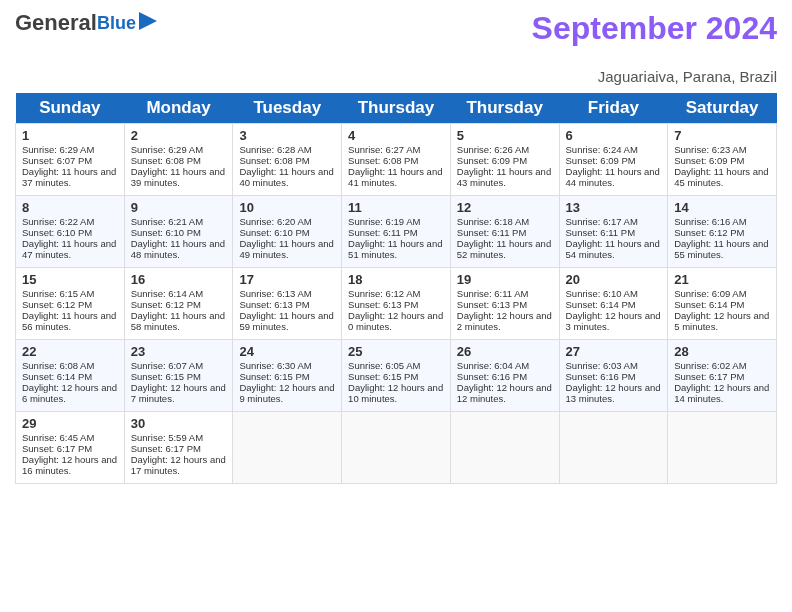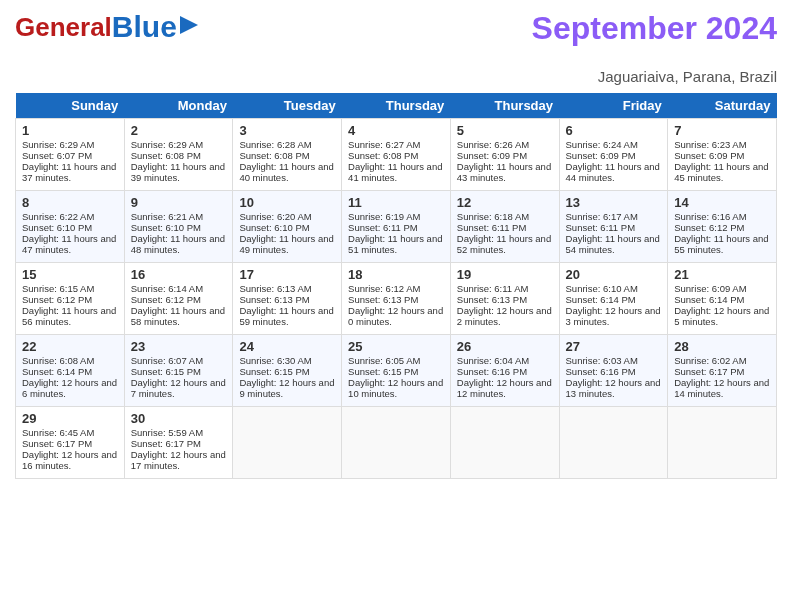--- a/index.html
+++ b/index.html
@@ -39,23 +39,23 @@
       margin-top: 21px;
     }
     table {
       width: 100%;
       border-collapse: collapse;
       table-layout: fixed;
     }
     th {
       background-color: #1a6abf;
       color: white;
-      text-align: right;
+      text-align: center;
       padding: 5px 6px;
-      font-size: 13px;
+      font-size: 17px;
       font-weight: bold;
     }
     td {
       vertical-align: top;
       padding: 4px 6px;
       font-size: 9.5px;
       color: #333;
       border: 1px solid #ddd;
       background: #fff;
       height: 72px;
@@ -68,27 +68,27 @@
       font-weight: bold;
       display: block;
       margin-bottom: 1px;
     }
     .cell-empty {
       background: #f9f9f9 !important;
       border: 1px solid #ddd;
     }
     .logo-blue {
       color: #1a6abf;
-      font-size: 30px;
+      font-size: 18px;
       font-weight: bold;
     }
     .logo-general {
-      font-size: 26px;
-      font-weight: bold;
-      color: #b91c1c;
+      font-size: 22px;
+      font-weight: bold;
+      color: #404040;
     }
   </style>
 </head>
 <body>
 
 <div class="container">
   <div class="header">
     <div class="logo">
       <div style="display:flex;align-items:center;">
         <span class="logo-general">General</span>

